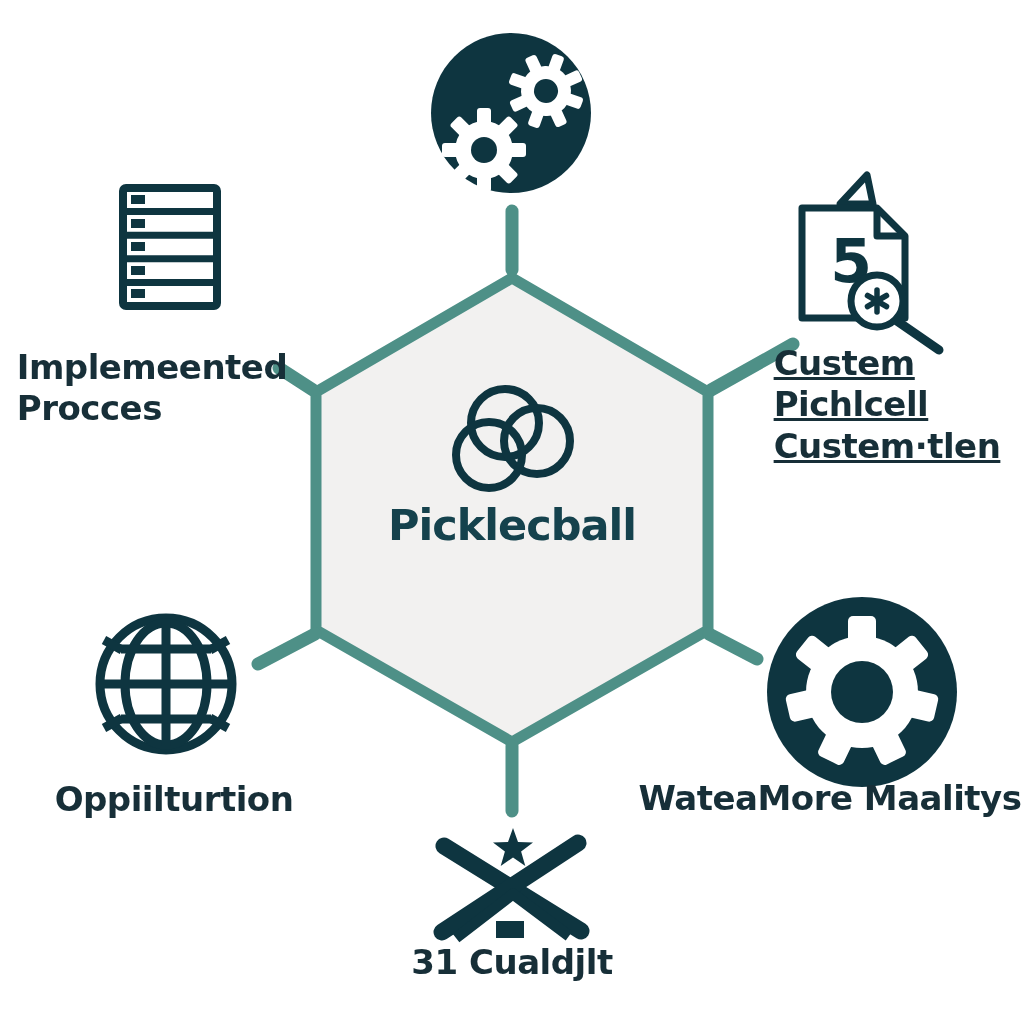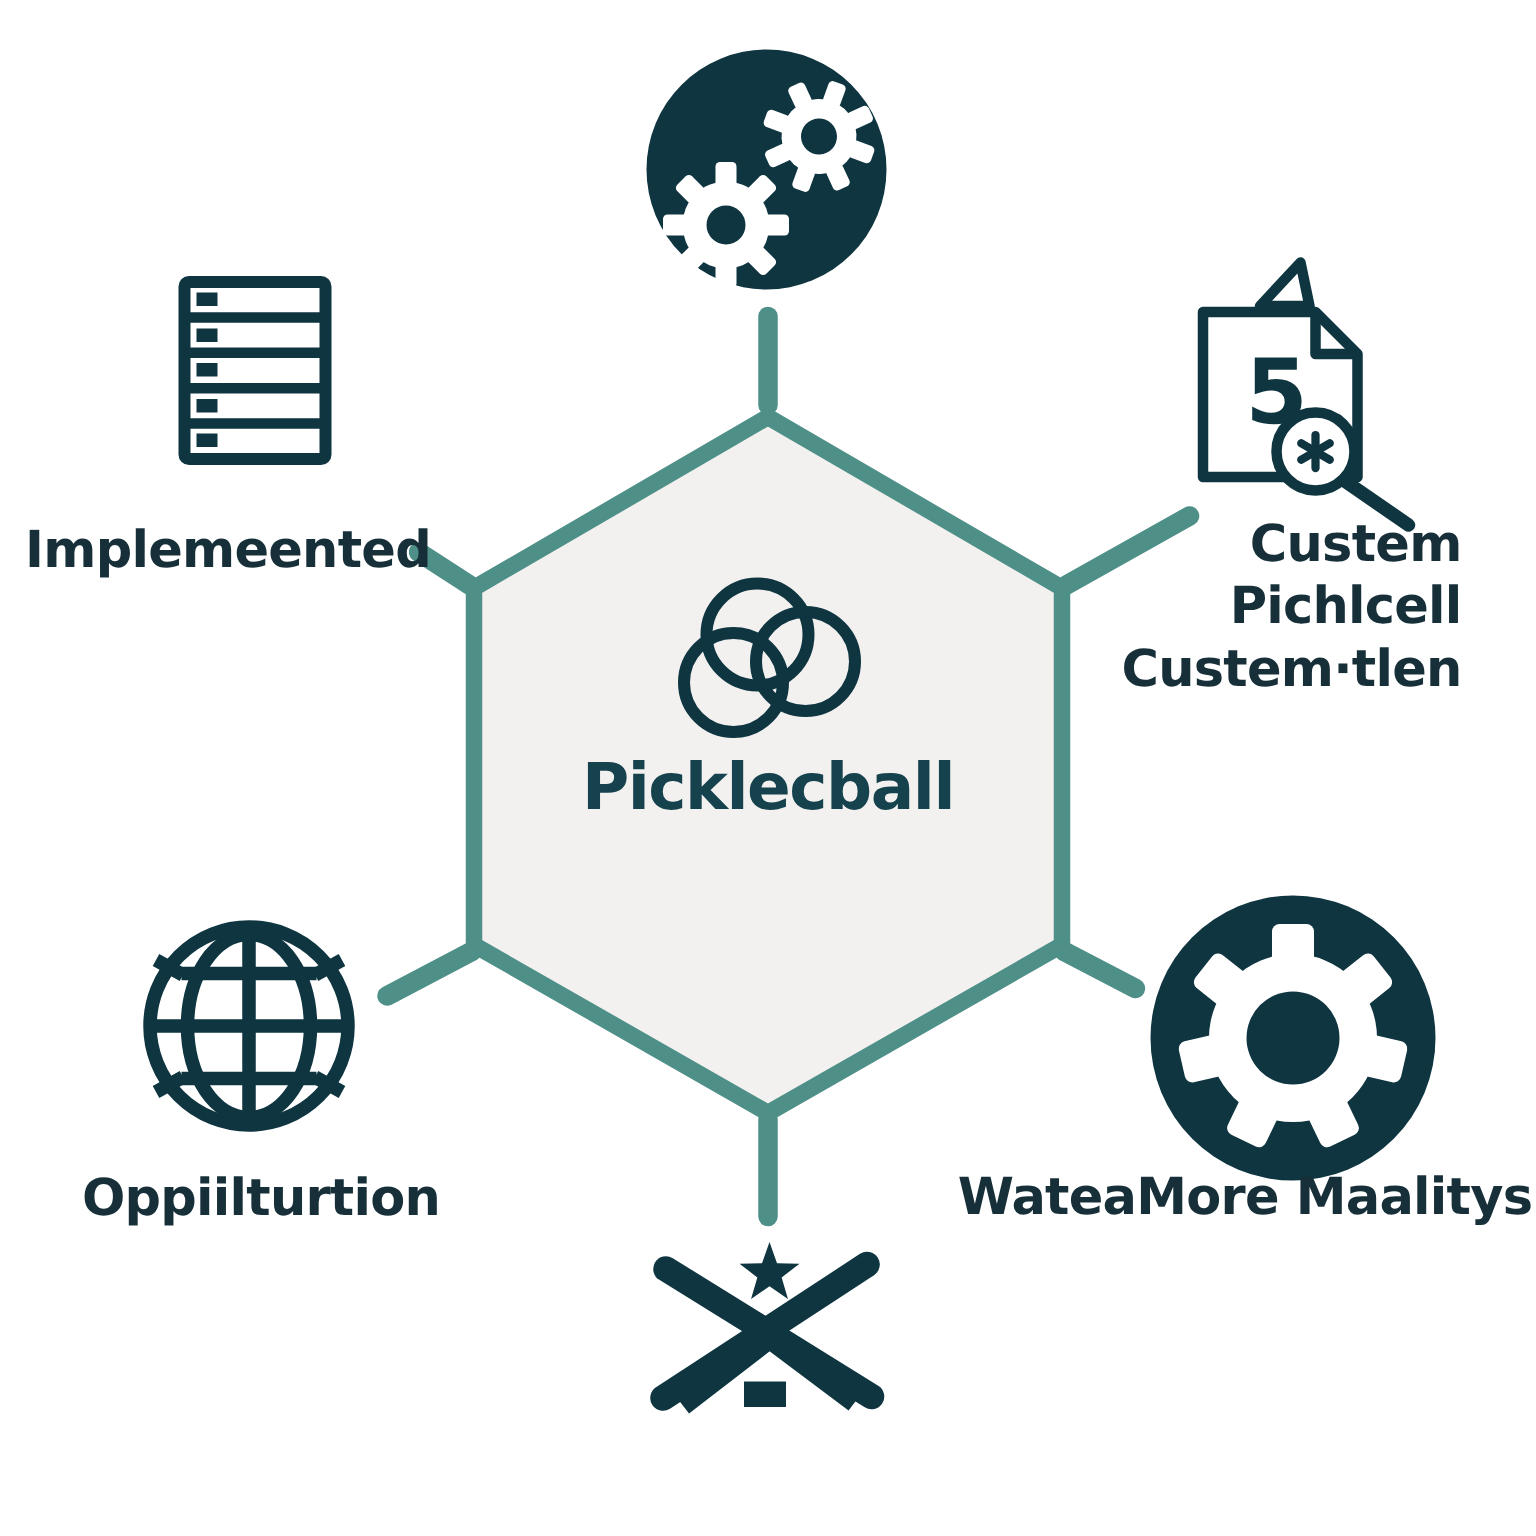--- a/index.html
+++ b/index.html
@@ -13,24 +13,24 @@
   html,body{margin:0;padding:0;}
   body{background:var(--background);font-family:"DejaVu Sans","Liberation Sans",sans-serif;}
   .canvas{position:relative;width:1024px;height:1024px;background:var(--background);overflow:hidden;}
   svg{position:absolute;left:0;top:0;}
   .hex{fill:var(--hex-fill);stroke:var(--teal);stroke-width:11;stroke-linejoin:round;}
   .s-teal{stroke:var(--teal);stroke-width:13;stroke-linecap:round;fill:none;}
   .s-dark{stroke:var(--dark);fill:none;}
   .f-dark{fill:var(--dark);}
   .f-white{fill:#ffffff;}
   .doc-number{font:600 60px "DejaVu Sans","Liberation Sans",sans-serif;fill:var(--dark);}
-  .label{position:absolute;transform:translateX(-50%);text-align:right;font-weight:700;
+  .label{position:absolute;transform:translateX(-50%);text-align:left;font-weight:700;
          font-size:34px;line-height:1.22;color:var(--dark-text);letter-spacing:-0.5px;white-space:nowrap;}
   .label-top-left{left:152px;top:347px;}
-  .label-top-right{left:861px;top:343px;}
+  .label-top-right{left:887px;top:343px;text-decoration:underline;}
   .label-bottom-left{left:174px;top:779px;}
   .label-bottom-right{left:830px;top:778px;}
   .label-bottom{left:512px;top:942px;}
   .center-title{position:absolute;left:512px;top:497px;transform:translateX(-50%);
          font-weight:700;font-size:43px;line-height:1.32;color:var(--title-text);letter-spacing:-1px;white-space:nowrap;}
 </style>
 </head>
 <body>
 
 <div class="canvas">
@@ -161,30 +161,34 @@
       <rect class="f-dark" x="496" y="921" width="28" height="17"></rect>
     </g>
   </svg>
 
   <div class="center-title">
     <div>Picklecball</div>
   </div>
 
   <div class="label label-top-left">
     <div>Implemeented</div>
+    <div>Procces</div>
   </div>
 
   <div class="label label-top-right">
     <div>Custem</div>
     <div>Pichlcell</div>
     <div>Custem·tlen</div>
   </div>
 
   <div class="label label-bottom-left">
     <div>Oppiilturtion</div>
   </div>
 
   <div class="label label-bottom-right">
     <div>WateaMore Maalitys</div>
   </div>
 
+  <div class="label label-bottom">
+    <div>31 Cualdjlt</div>
+  </div>
 
 </div>
 
 </body></html>

